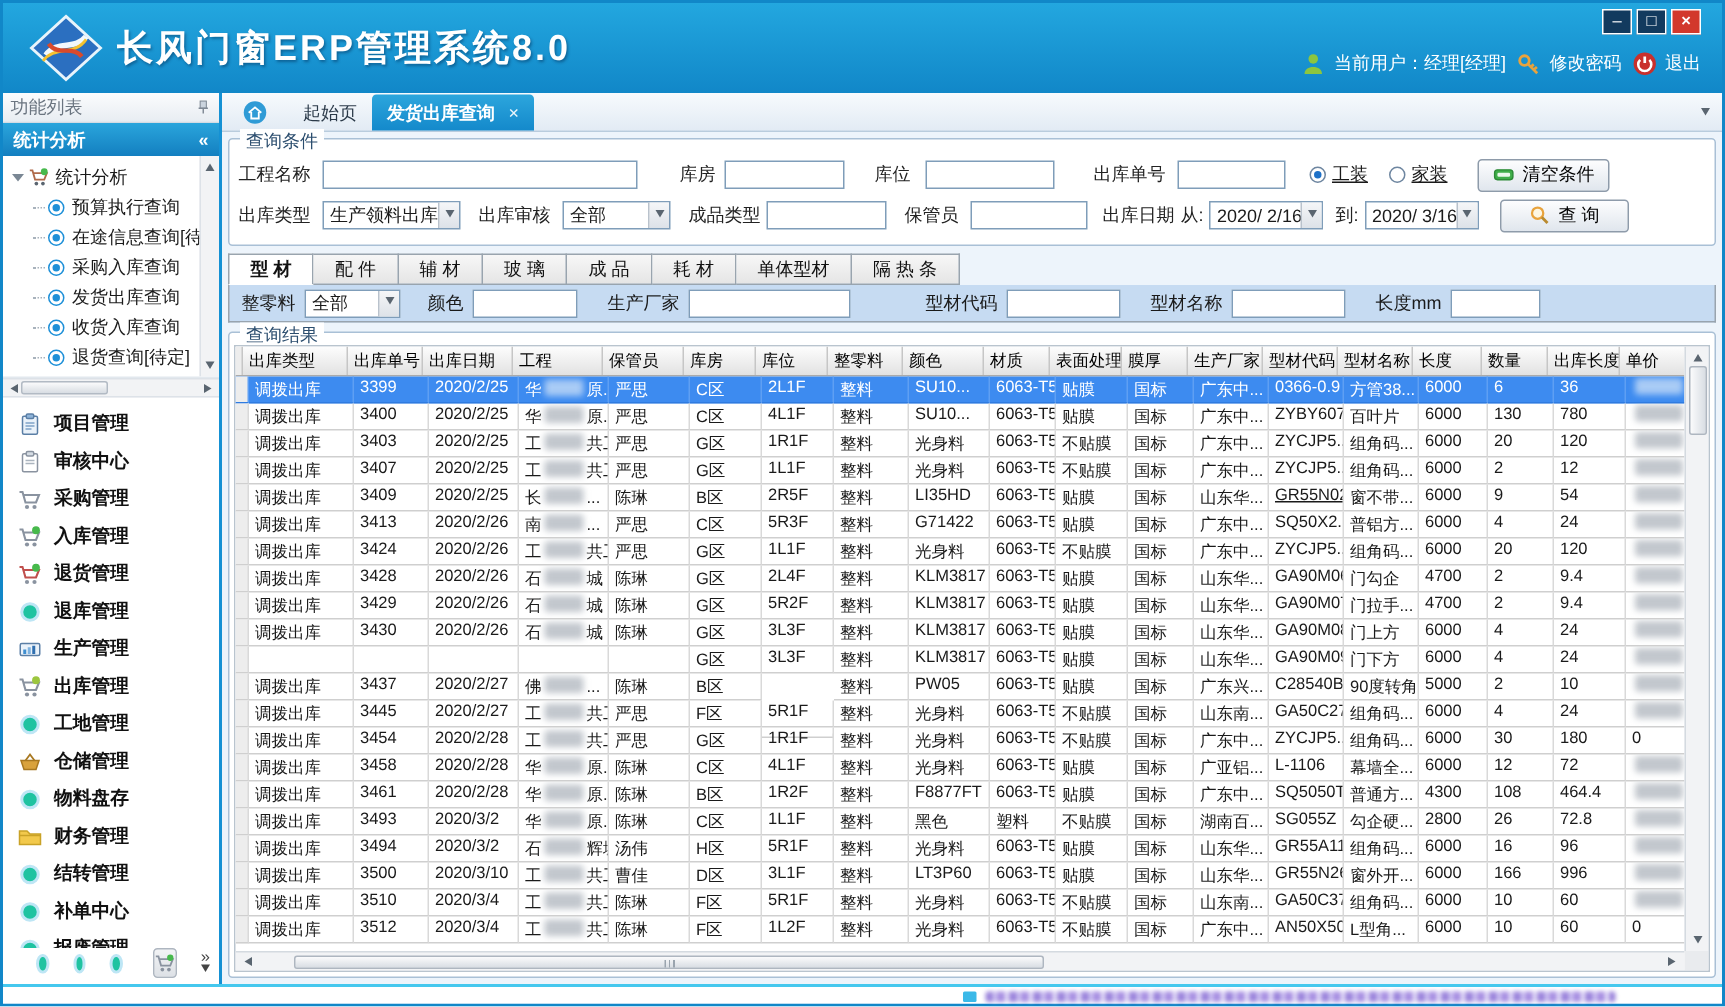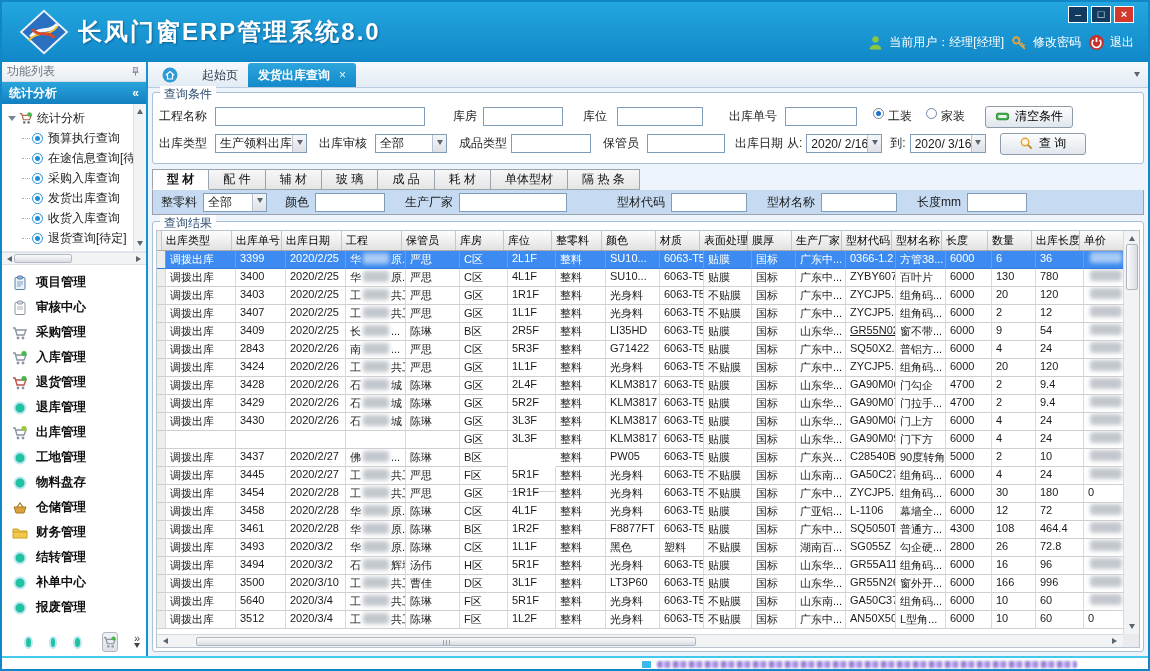--- a/index.html
+++ b/index.html
@@ -63,21 +63,21 @@
   .gbox{position:relative;border:1px solid #A9C0D6;border-radius:3px;background:#fff;margin:4px 4px 0 4px;}
   .gbox>.legend{position:absolute;top:-7px;left:7px;background:#fff;padding:0 4px;color:#2B4D6E;font-size:12px;}
   .query-box{height:72px;padding:12px 6px 4px 6px;}
   .qrow{display:flex;align-items:center;height:23px;white-space:nowrap;}
   .qrow label{color:#222;}
   .tin{height:19px;border:1px solid #7F9DB9;background:#fff;font-size:12px;padding:0 3px;font-family:inherit;}
   .combo{height:19px;border:1px solid #7F9DB9;background:#fff;display:inline-flex;align-items:center;position:relative;padding:0 16px 0 4px;font-size:12px;cursor:pointer;}
   .combo .dd{position:absolute;right:0;top:0;bottom:0;width:14px;background:linear-gradient(#F5F6F8,#DDE2E8);border-left:1px solid #B9C2CC;display:flex;align-items:center;justify-content:center;}
   .btn3d{height:22px;display:inline-flex;align-items:center;gap:5px;padding:0 9px;background:linear-gradient(#FDFDFE,#E0E6ED);border:1px solid #8E9BAA;border-radius:3px;font-size:12px;cursor:pointer;}
   .btn3d .b-ic{width:15px;height:15px;}
-  .radio{display:inline-flex;align-items:flex-start;gap:4px;cursor:pointer;}
+  .radio{display:inline-flex;align-items:center;gap:4px;cursor:pointer;text-decoration:underline;}
   .radio .r-circ{width:11px;height:11px;border-radius:50%;border:1px solid #6E86A0;background:#fff;position:relative;}
   .radio.checked .r-circ::after{content:"";position:absolute;left:2px;top:2px;width:5px;height:5px;border-radius:50%;background:#1E71C8;}
 
   .mattabs{display:flex;align-items:flex-end;height:22px;margin:4px 4px 0 4px;}
   .mtab{height:21px;padding:0 14px;display:flex;align-items:center;background:linear-gradient(#F7F7F7,#E5E5E5);border:1px solid #99A4AE;border-left:none;font-size:12px;cursor:pointer;color:#111;}
   .mtab:first-child{border-left:1px solid #99A4AE;}
   .mtab.active{background:#fff;border-bottom:1px solid #fff;font-weight:bold;}
   .filterrow{height:25px;margin:0 4px;background:#C6DBF2;border:1px solid #99A4AE;border-top:none;display:flex;align-items:center;padding:0 8px;gap:6px;white-space:nowrap;}
 
   .results-box{flex:1;margin:6px 4px 4px 4px;display:flex;flex-direction:column;padding:8px 2px 2px 2px;}
@@ -266,45 +266,54 @@
             <span class="m-label">退货管理</span>
           </div>
           <div class="mod-row">
             <span class="m-ic"><svg viewBox="0 0 16 16">
                 <circle cx="8" cy="8" r="5.5" fill="#1FC3A1" stroke="#BEE6F5" stroke-width="2"></circle>
               </svg></span>
             <span class="m-label">退库管理</span>
           </div>
           <div class="mod-row">
             <span class="m-ic"><svg viewBox="0 0 16 16">
+                <rect x="1.5" y="4" width="13" height="8" rx="1" fill="#EAF2FA" stroke="#5B7FA6"></rect>
+                <rect x="3.5" y="8" width="2" height="3" fill="#3E8ED0"></rect>
+                <rect x="6.5" y="6.5" width="2" height="4.5" fill="#7FB3E0"></rect>
+                <rect x="9.5" y="5.5" width="2" height="5.5" fill="#2F6FB0"></rect>
+              </svg></span>
+            <span class="m-label">生产管理</span>
+          </div>
+          <div class="mod-row">
+            <span class="m-ic"><svg viewBox="0 0 16 16">
                 <path d="M1 3h2l2 7h7l2-5H4" fill="none" stroke="#8A93A0" stroke-width="1.4"></path>
                 <circle cx="6" cy="13" r="1.4" fill="#8A93A0"></circle>
                 <circle cx="11" cy="13" r="1.4" fill="#8A93A0"></circle>
                 <circle cx="12" cy="3.5" r="2.6" fill="#9CC63F"></circle>
               </svg></span>
             <span class="m-label">出库管理</span>
           </div>
           <div class="mod-row">
             <span class="m-ic"><svg viewBox="0 0 16 16">
                 <circle cx="8" cy="8" r="5.5" fill="#1FC3A1" stroke="#BEE6F5" stroke-width="2"></circle>
               </svg></span>
             <span class="m-label">工地管理</span>
           </div>
           <div class="mod-row">
             <span class="m-ic"><svg viewBox="0 0 16 16">
-                <circle cx="8" cy="8" r="5.5" fill="#1FC3A1" stroke="#BEE6F5" stroke-width="2"></circle>
-              </svg></span>
-            <span class="m-label">物料盘存</span>
-          </div>
-          <div class="mod-row">
-            <span class="m-ic"><svg viewBox="0 0 16 16">
                 <path d="M2 7h12l-2 6H4z" fill="#D9A23C" stroke="#A87820"></path>
                 <path d="M5 7l3-4 3 4" fill="none" stroke="#A87820" stroke-width="1.2"></path>
               </svg></span>
             <span class="m-label">仓储管理</span>
+          </div>
+          <div class="mod-row">
+            <span class="m-ic"><svg viewBox="0 0 16 16">
+                <circle cx="8" cy="8" r="5.5" fill="#1FC3A1" stroke="#BEE6F5" stroke-width="2"></circle>
+              </svg></span>
+            <span class="m-label">物料盘存</span>
           </div>
           <div class="mod-row">
             <span class="m-ic"><svg viewBox="0 0 16 16">
                 <path d="M1 4h5l2 2h7v7H1z" fill="#F2C94C" stroke="#C9A227"></path>
                 <path d="M1 7h14" stroke="#C9A227"></path>
               </svg></span>
             <span class="m-label">财务管理</span>
           </div>
           <div class="mod-row">
             <span class="m-ic"><svg viewBox="0 0 16 16">
@@ -499,21 +508,21 @@
                     <span class="td" style="width: 60px;"><span>华</span><span class="mask"></span><span>原...</span></span>
                     <span class="td" style="width: 54px;">严思</span>
                     <span class="td" style="width: 48px;">C区</span>
                     <span class="td" style="width: 48px;">2L1F</span>
                     <span class="td" style="width: 50px;">整料</span>
                     <span class="td" style="width: 54px;">SU10...</span>
                     <span class="td" style="width: 44px;">6063-T5</span>
                     <span class="td" style="width: 48px;">贴膜</span>
                     <span class="td" style="width: 44px;">国标</span>
                     <span class="td" style="width: 50px;">广东中...</span>
-                    <span class="td" style="width: 50px;">0366-1.2</span>
+                    <span class="td" style="width: 50px;">0366-0.9</span>
                     <span class="td" style="width: 50px;">方管38...</span>
                     <span class="td" style="width: 46px;">6000</span>
                     <span class="td" style="width: 44px;">6</span>
                     <span class="td" style="width: 48px;">36</span>
                     <span class="td" style="width: 50px;"><span class="mask wide"></span></span>
                   </div>
                   <div class="grow">
                     <span class="td gutter"></span>
                     <span class="td" style="width: 70px;">调拨出库</span>
                     <span class="td" style="width: 50px;">3400</span>
@@ -597,21 +606,21 @@
                     <span class="td" style="width: 50px; text-decoration: underline;">GR55N02</span>
                     <span class="td" style="width: 50px;">窗不带...</span>
                     <span class="td" style="width: 46px;">6000</span>
                     <span class="td" style="width: 44px;">9</span>
                     <span class="td" style="width: 48px;">54</span>
                     <span class="td" style="width: 50px;"><span class="mask wide"></span></span>
                   </div>
                   <div class="grow">
                     <span class="td gutter"></span>
                     <span class="td" style="width: 70px;">调拨出库</span>
-                    <span class="td" style="width: 50px;">2843</span>
+                    <span class="td" style="width: 50px;">3413</span>
                     <span class="td" style="width: 60px;">2020/2/26</span>
                     <span class="td" style="width: 60px;"><span>南</span><span class="mask"></span><span>...</span></span>
                     <span class="td" style="width: 54px;">严思</span>
                     <span class="td" style="width: 48px;">C区</span>
                     <span class="td" style="width: 48px;">5R3F</span>
                     <span class="td" style="width: 50px;">整料</span>
                     <span class="td" style="width: 54px;">G71422</span>
                     <span class="td" style="width: 44px;">6063-T5</span>
                     <span class="td" style="width: 48px;">贴膜</span>
                     <span class="td" style="width: 44px;">国标</span>
@@ -905,21 +914,21 @@
                     <span class="td" style="width: 50px;">GR55N26</span>
                     <span class="td" style="width: 50px;">窗外开...</span>
                     <span class="td" style="width: 46px;">6000</span>
                     <span class="td" style="width: 44px;">166</span>
                     <span class="td" style="width: 48px;">996</span>
                     <span class="td" style="width: 50px;"><span class="mask wide"></span></span>
                   </div>
                   <div class="grow">
                     <span class="td gutter"></span>
                     <span class="td" style="width: 70px;">调拨出库</span>
-                    <span class="td" style="width: 50px;">5640</span>
+                    <span class="td" style="width: 50px;">3510</span>
                     <span class="td" style="width: 60px;">2020/3/4</span>
                     <span class="td" style="width: 60px;"><span>工</span><span class="mask"></span><span>共工程</span></span>
                     <span class="td" style="width: 54px;">陈琳</span>
                     <span class="td" style="width: 48px;">F区</span>
                     <span class="td" style="width: 48px;">5R1F</span>
                     <span class="td" style="width: 50px;">整料</span>
                     <span class="td" style="width: 54px;">光身料</span>
                     <span class="td" style="width: 44px;">6063-T5</span>
                     <span class="td" style="width: 48px;">不贴膜</span>
                     <span class="td" style="width: 44px;">国标</span>

